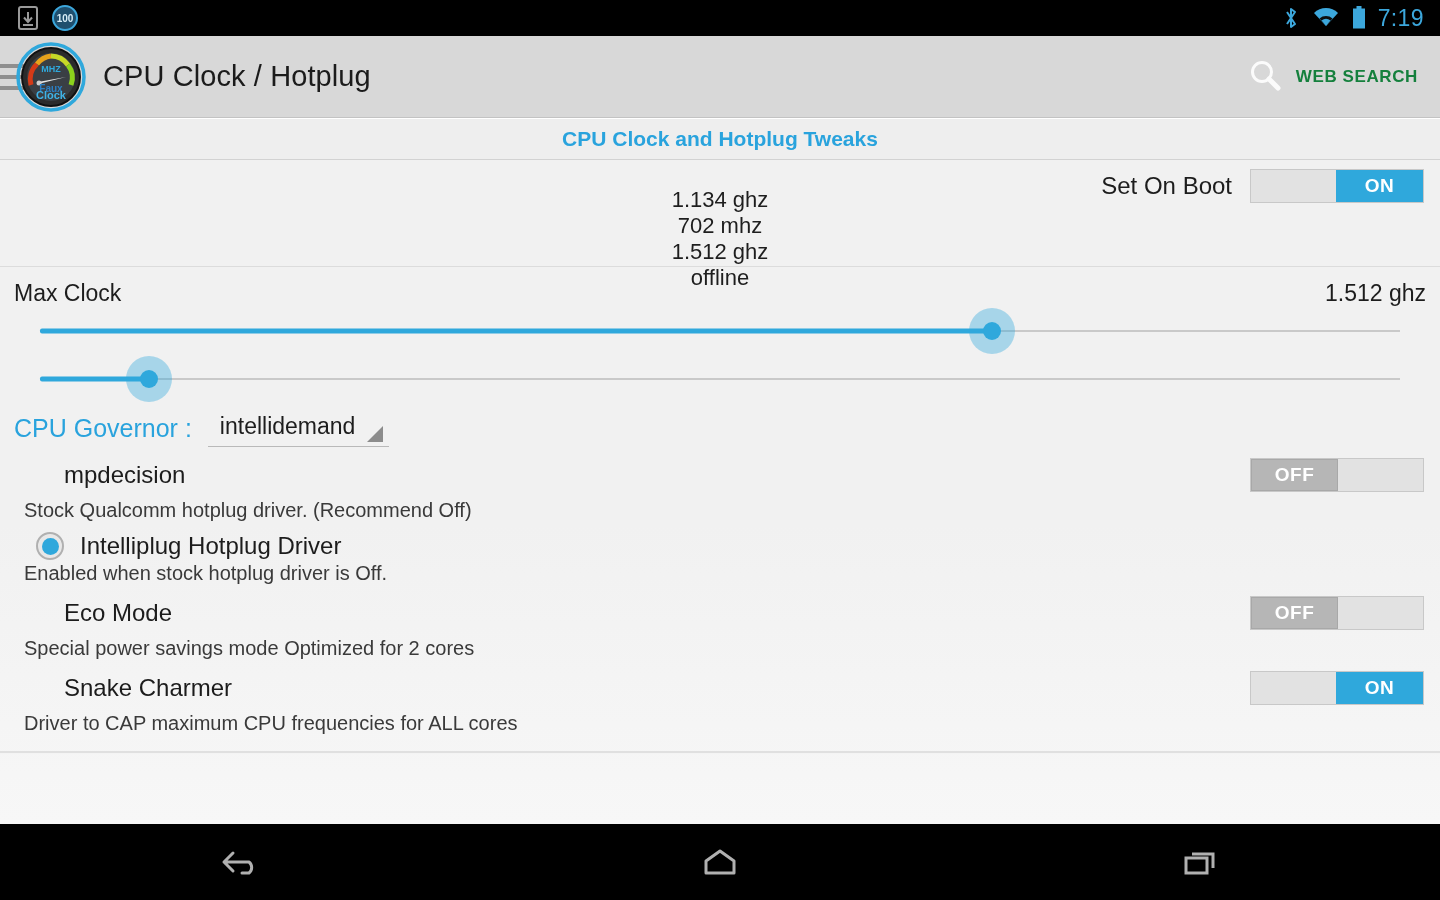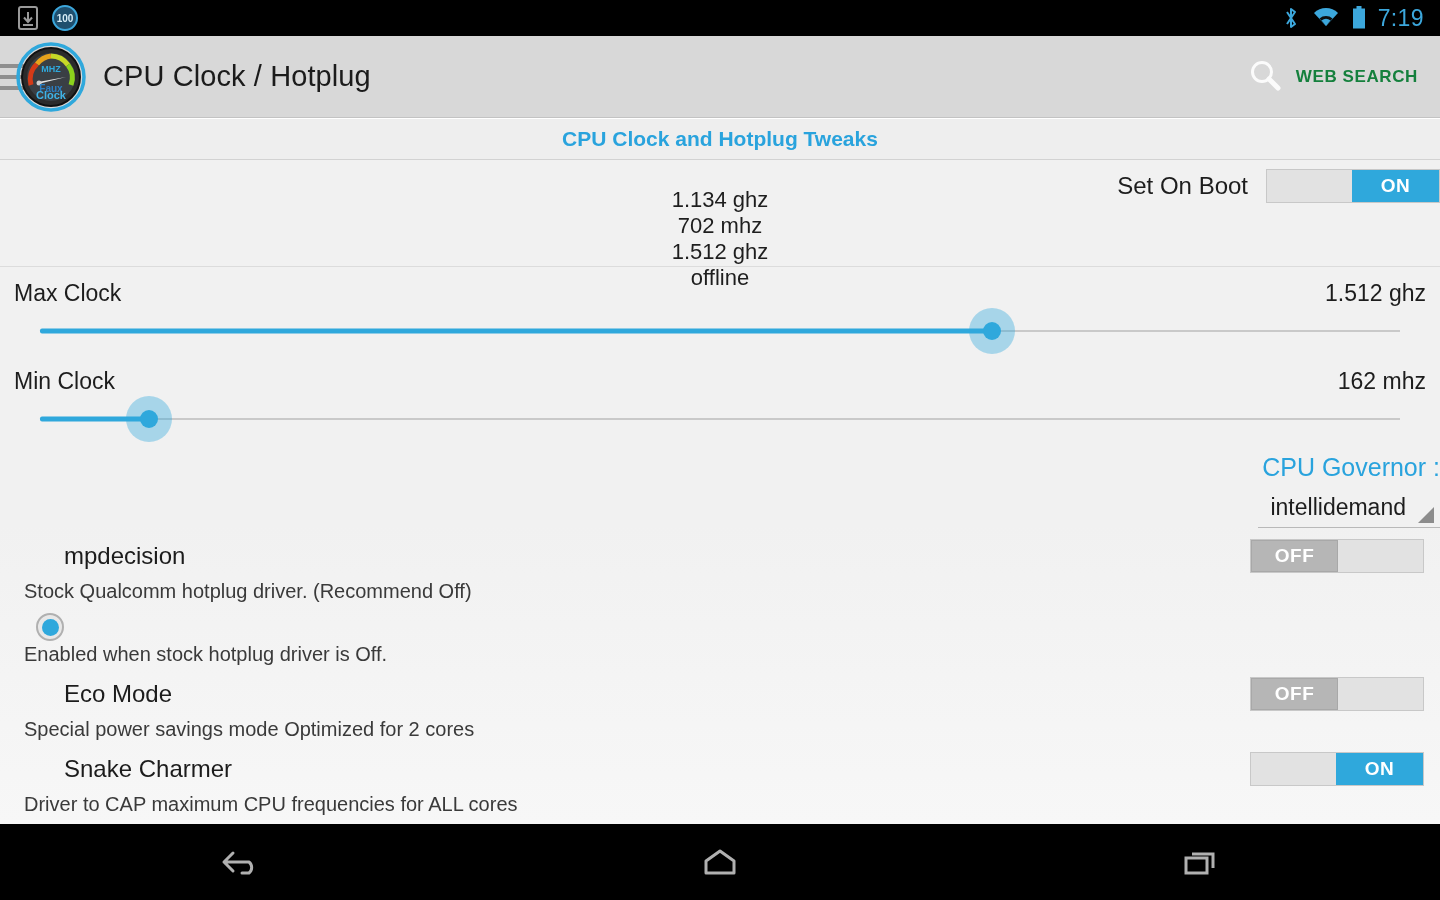--- a/index.html
+++ b/index.html
@@ -54,21 +54,21 @@
   .subtitle-strip span { color:#29a3dd; font-size:21px; }
 
   
   .content {
     position:absolute; left:0; top:160px; width:1440px; height:664px;
     background:linear-gradient(to bottom,#f1f1f1 0%,#f1f1f1 55%,#f7f7f7 100%);
   }
 
   .row-boot {
     display:flex; align-items:center; justify-content:flex-end;
-    height:52px; gap:18px;text-align:center;
+    height:52px; padding-right:16px; gap:18px;text-align:center;
   }
   .boot-label { font-size:24px; color:#1d1d1d; }
 
   
   .switch {
     width:174px; height:34px; position:relative;
     background:#e2e2e2; border:1px solid #c8c8c8;
     display:flex; align-items:center;font-weight:bold;
   }
   .switch .thumb {
@@ -113,21 +113,21 @@
     background:rgba(47,168,220,0.38);
     display:flex; align-items:center; justify-content:center;
   }
   .sl-thumb::after {
     content:""; width:18px; height:18px; border-radius:50%;
     background:#2fa8dc;
   }
 
   
   .gov-row {
-    display:flex; align-items:flex-end; padding:10px 0 6px 14px; gap:8px;flex-direction:column;
+    display:flex; align-items:flex-end; padding:10px 0 6px 14px; gap:8px;
   }
   .gov-label { font-size:25px; color:#29a3dd; padding-bottom:4px; }
   .gov-select {
     position:relative; min-width:176px; padding:0 34px 6px 12px;
     border-bottom:1px solid #b9b9b9; margin-left:8px;
   }
   .gov-value { font-size:23px; color:#1d1d1d; }
   .gov-caret {
     position:absolute; right:6px; bottom:4px;
     width:0; height:0;
@@ -280,24 +280,20 @@
         <span>1.512 ghz</span>
       </div>
       <div class="sl-track-wrap">
         <span class="sl-track"></span>
         <span class="sl-fill" id="fill0" style="width: 70%;"></span>
         <span class="sl-thumb" id="thumb0" style="left: 70%;"></span>
       </div>
     </div>
 
     <div class="slider-block">
-      <div class="sl-head">
-        <span>Min Clock</span>
-        <span>162 mhz</span>
-      </div>
       <div class="sl-track-wrap">
         <span class="sl-track"></span>
         <span class="sl-fill" id="fill1" style="width: 8%;"></span>
         <span class="sl-thumb" id="thumb1" style="left: 8%;"></span>
       </div>
     </div>
 
     <div class="gov-row">
       <span class="gov-label">CPU Governor :</span>
       <span class="gov-select">
@@ -311,20 +307,21 @@
       <span class="sw-holder">
         <span class="switch off">
           <span class="thumb">OFF</span>
         </span>
       </span>
     </div>
     <div class="desc">Stock Qualcomm hotplug driver. (Recommend Off)</div>
 
     <div class="radio-row">
       <span class="radio checked"></span>
+      <span class="radio-label">Intelliplug Hotplug Driver</span>
     </div>
     <div class="desc">Enabled when stock hotplug driver is Off.</div>
 
     <div class="setting">
       <span class="title">Eco Mode</span>
       <span class="sw-holder">
         <span class="switch off">
           <span class="thumb">OFF</span>
         </span>
       </span>

